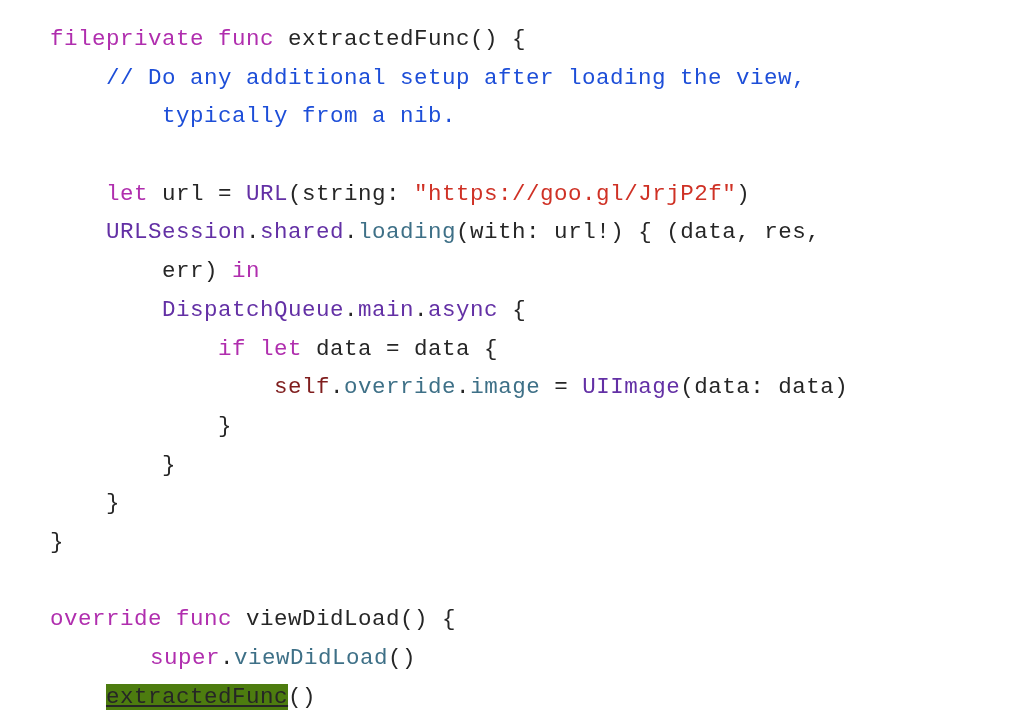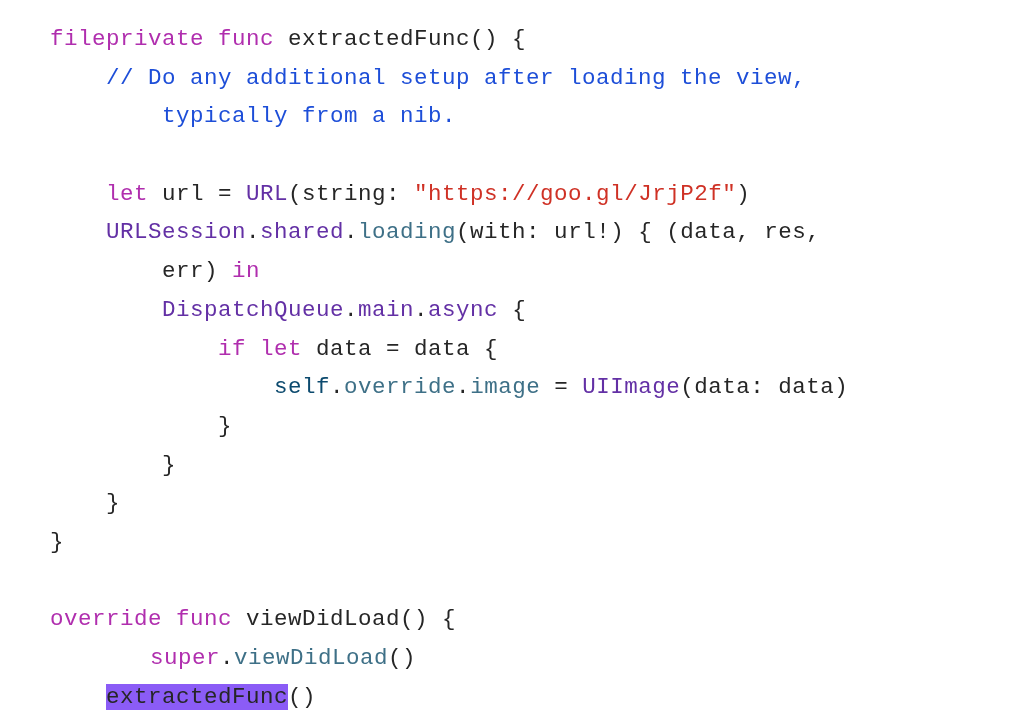--- a/index.html
+++ b/index.html
@@ -17,22 +17,22 @@
     white-space: pre;
     font-family: inherit;
   }
   .kw   { color: #b02eae; }          
   .cm   { color: #1d4ed8; }          
   .str  { color: #cf3125; }          
   .typ  { color: #6330a5; }          
   .mem  { color: #6330a5; text-align: right; }          
   .call { color: #3e7087; }          
   .sup  { color: #b02eae; margin-left: 44px; }          
-  .slf  { color: #0c4a6e; }          
-  .hl   { background: #8b5cf6; }    
+  .slf  { color: #7f1d1d; }          
+  .hl   { background: #4d7c0f; text-decoration: underline; }    
   .pln  { color: #262626; }
 </style>
 </head>
 <body>
 
 <pre><span class="kw">fileprivate</span> <span class="kw">func</span><span class="pln"> extractedFunc() {</span>
 <span class="cm">    // Do any additional setup after loading the view,</span>
 <span class="cm">        typically from a nib.</span>
 <span></span>
 <span class="pln">    </span><span class="kw">let</span><span class="pln"> url = </span><span class="typ">URL</span><span class="pln">(string: </span><span class="str">"https://goo.gl/JrjP2f"</span><span class="pln">)</span>

